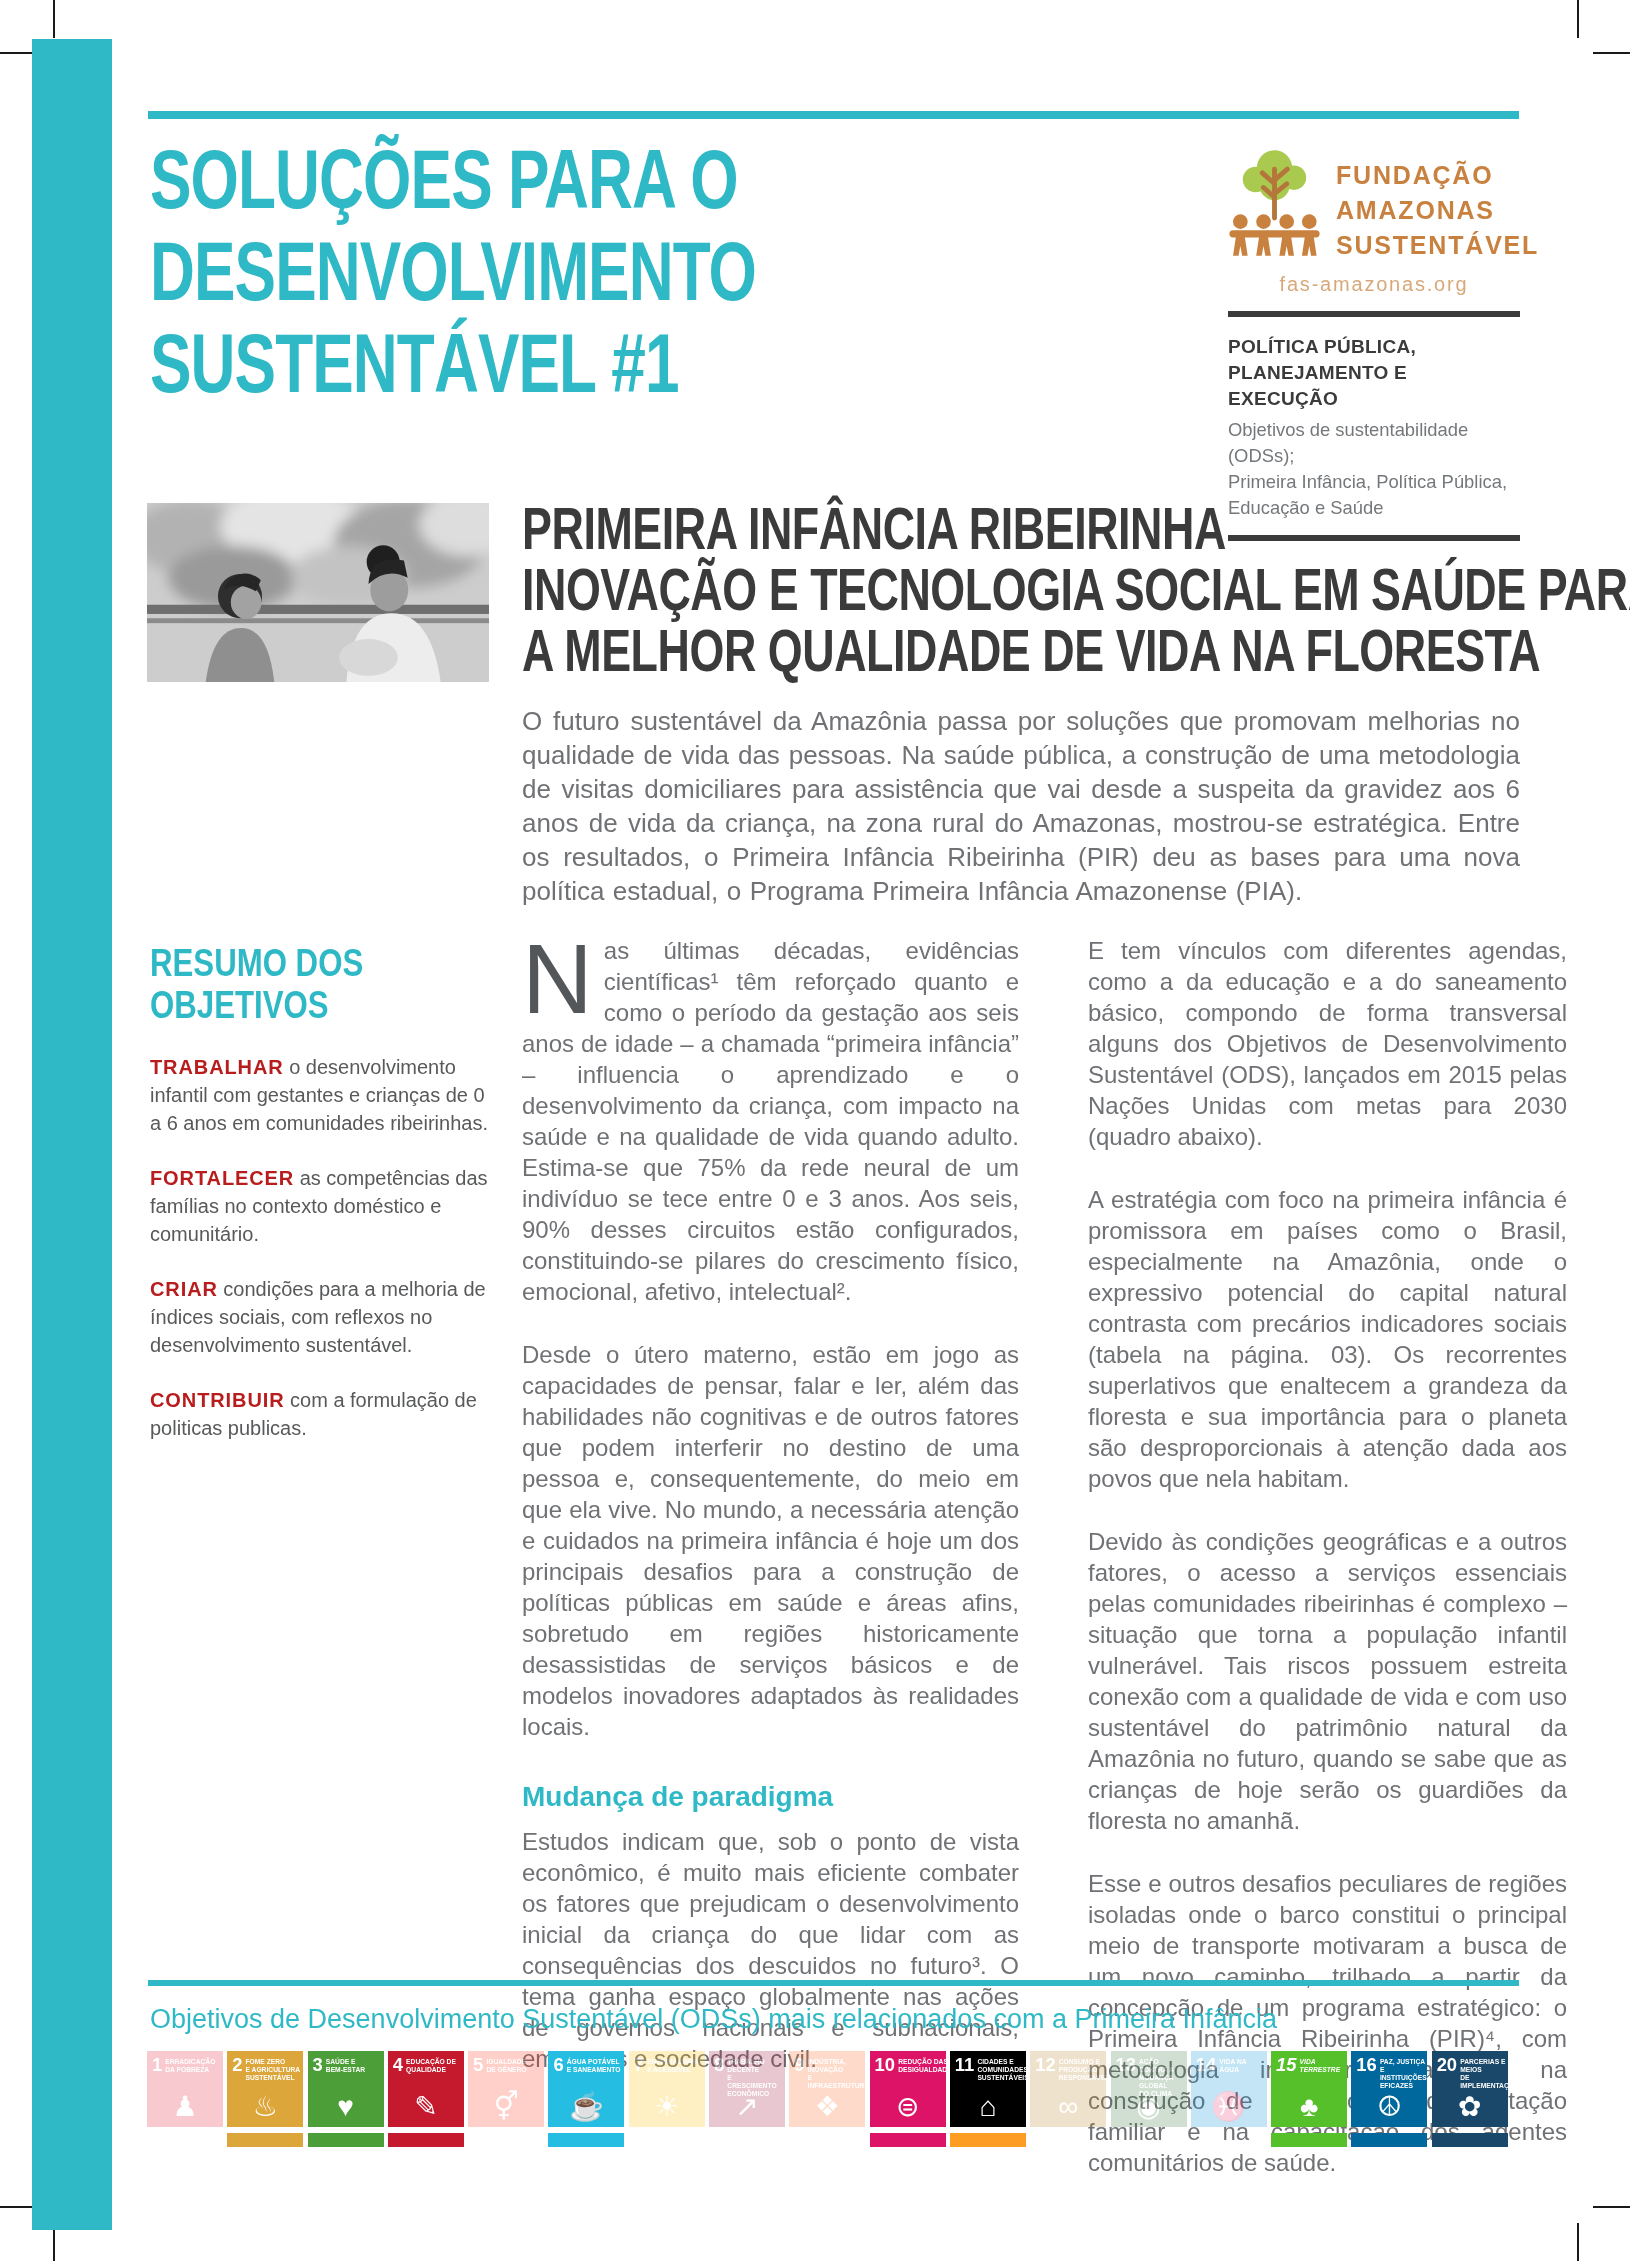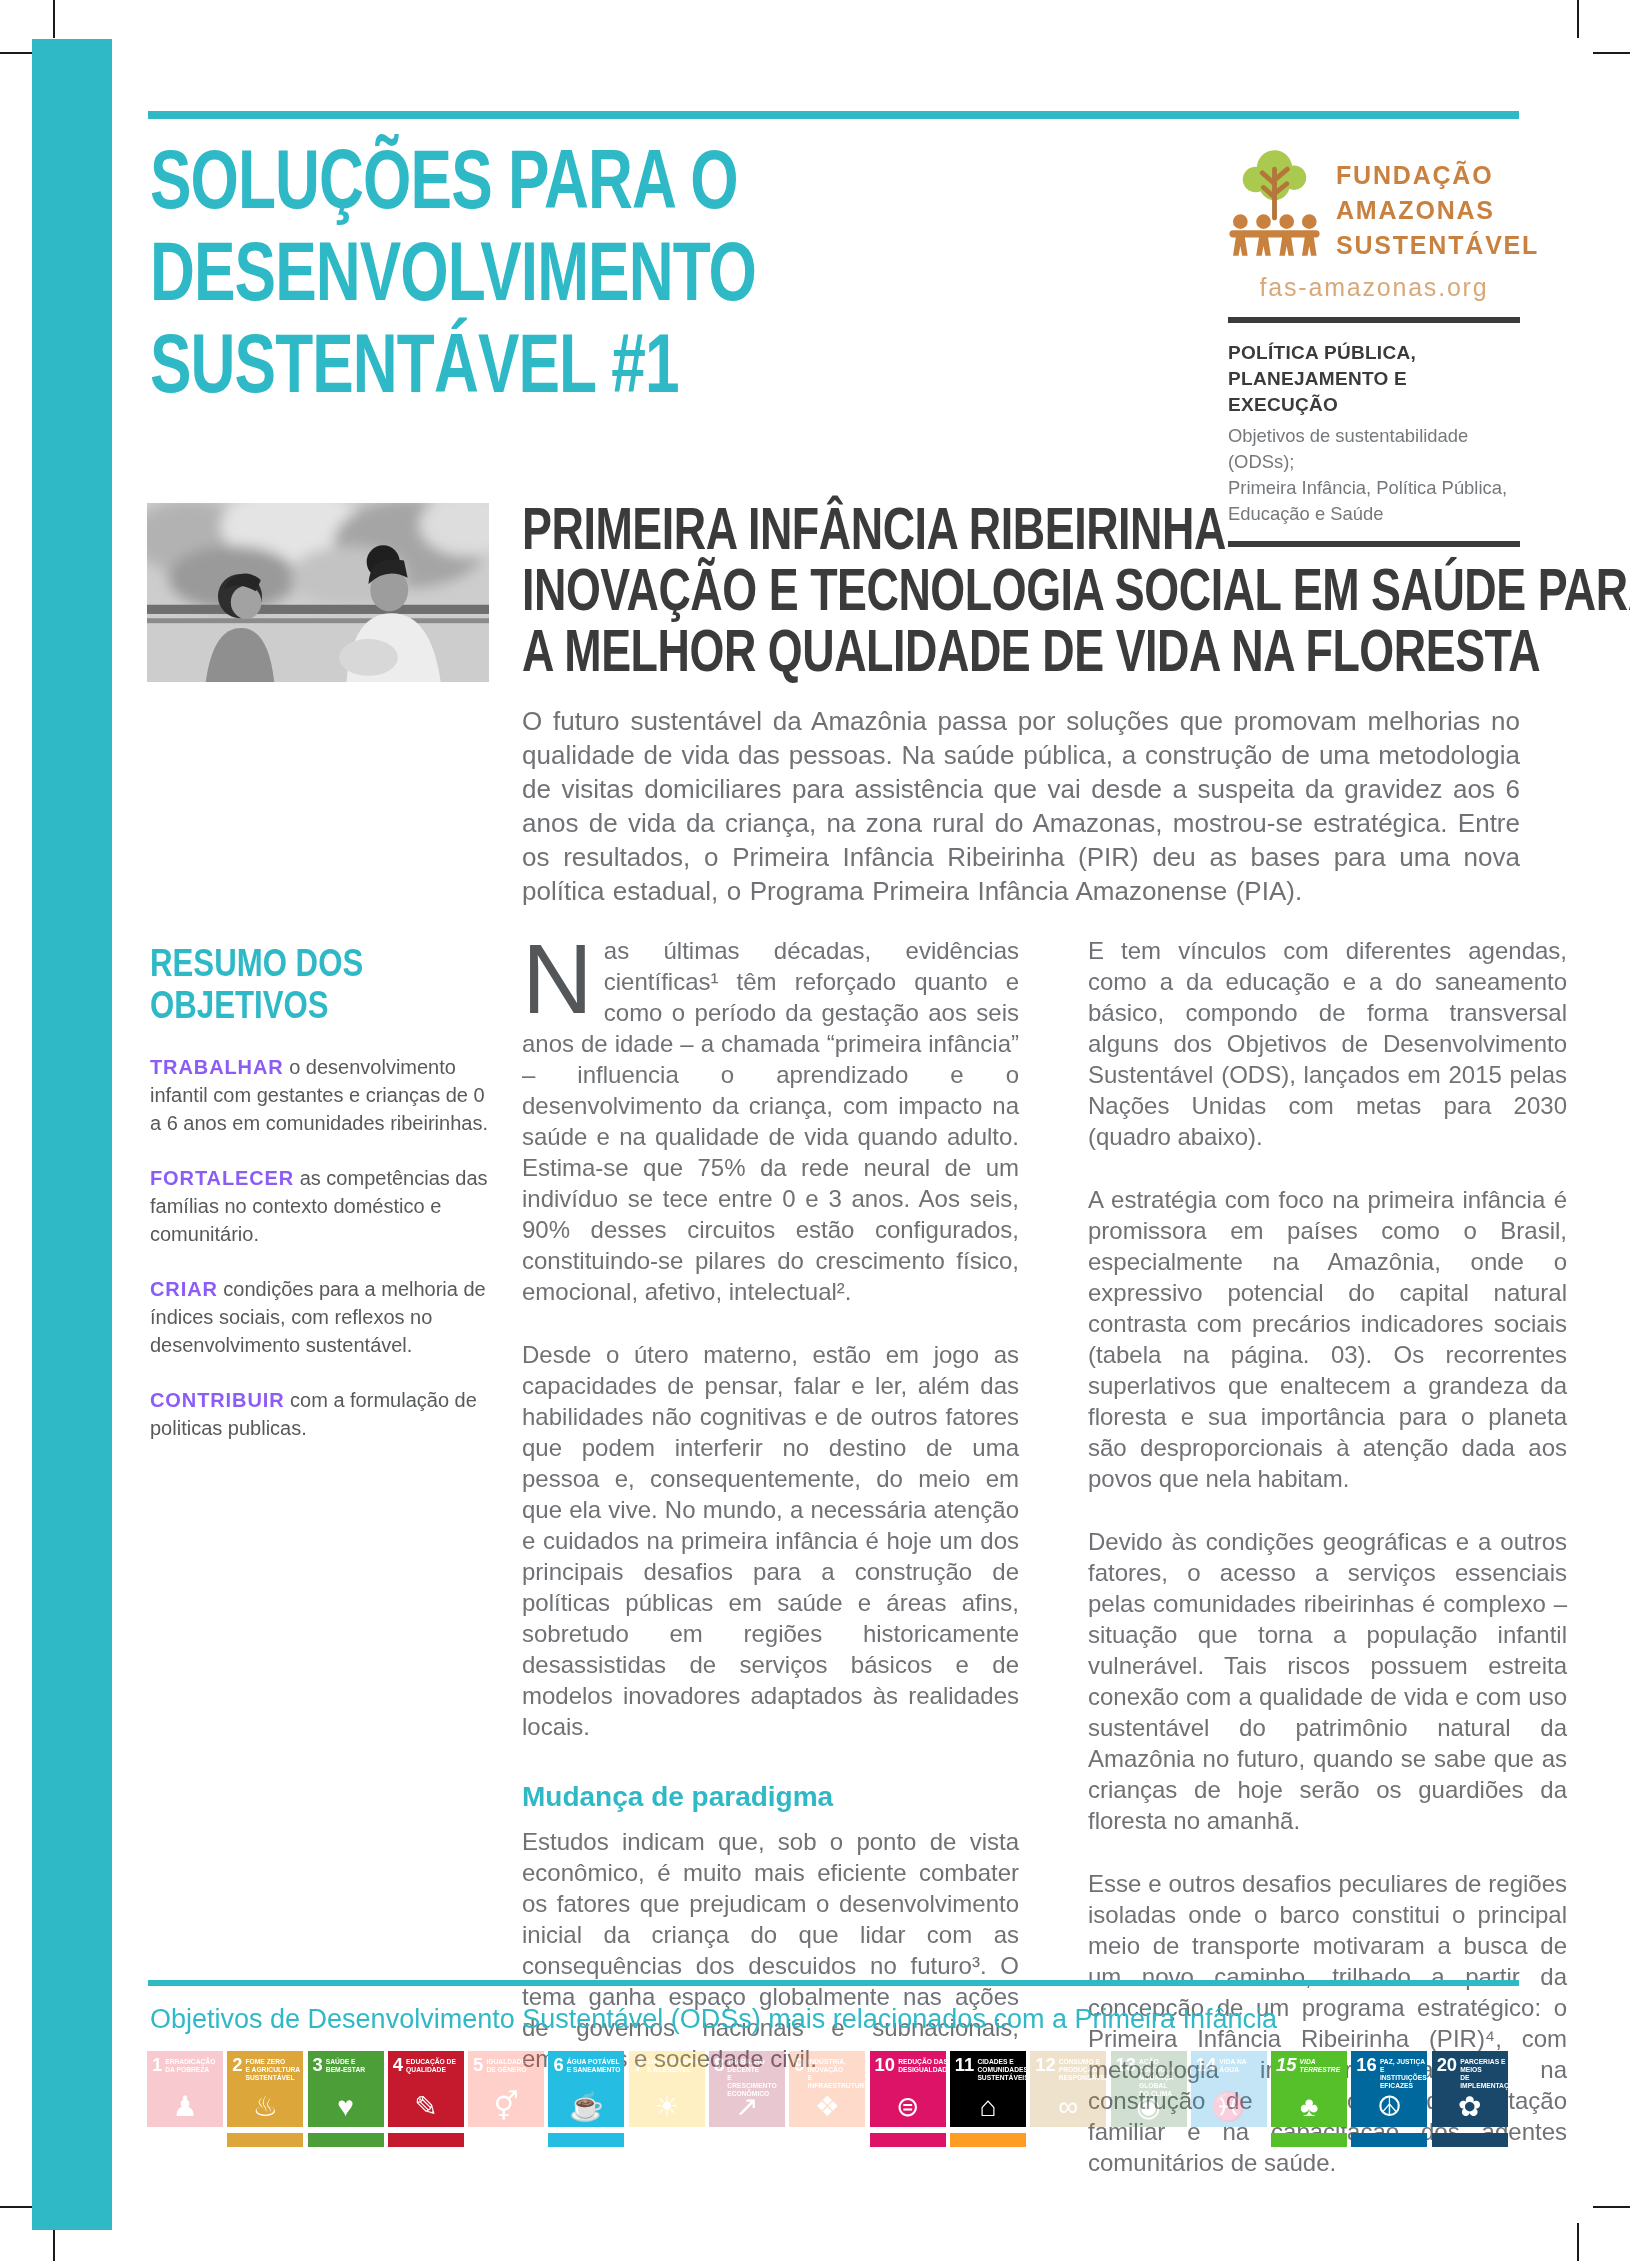--- a/index.html
+++ b/index.html
@@ -16,41 +16,41 @@
   
   .doc-title{position:absolute;left:150px;top:133px;}
   .t-line{font-size:84px;line-height:92px;font-weight:bold;color:var(--teal,#2FB9C6);
     letter-spacing:-1.2px;white-space:nowrap;transform:scaleX(.74);transform-origin:left;}
   
   .brand{position:absolute;left:1228px;top:146px;width:292px;}
   .brand-top{display:flex;align-items:flex-start;}
   .brand-logo{width:93px;height:111px;flex:0 0 auto;}
   .brand-name{font-size:25px;line-height:35px;font-weight:bold;color:var(--orange,#C8813F);
     letter-spacing:1.8px;margin-left:15px;padding-top:12.2px;white-space:pre-line;}
-  .brand-url{text-align:center;font-size:25px;color:var(--orange_light,#D8A878);letter-spacing:1.8px;margin-top:9.8px;}
+  .brand-url{text-align:center;font-size:20px;color:var(--orange_light,#D8A878);letter-spacing:1.8px;margin-top:9.8px;}
   .rule-dark{height:6.1px;background:var(--dark,#3B3B3B);margin-top:14.7px;}
   .brand-dept{font-size:19px;line-height:26px;font-weight:bold;color:var(--dark,#3B3B3B);
     margin-top:17px;white-space:pre-line;letter-spacing:0.3px;}
   .brand-topics{font-size:18.4px;line-height:26px;color:#75787B;margin-top:4.9px;white-space:pre-line;}
   
   .photo{position:absolute;left:147px;top:503px;width:342px;height:179px;overflow:hidden;background:#cfcfcf;}
   .photo svg{display:block;width:100%;height:100%;}
   
   .headline{position:absolute;left:522px;top:499px;}
   .h-line{font-size:59px;line-height:61px;font-weight:bold;color:var(--dark,#3B3B3B);
     letter-spacing:-0.6px;white-space:nowrap;transform:scaleX(.76);transform-origin:left;}
   .intro{position:absolute;left:522px;top:704px;width:998px;font-size:26px;line-height:34px;
     color:var(--body_gray,#6F7174);text-align:justify;margin:0;word-spacing:1.2px;}
   
   .sidebar{position:absolute;left:150px;top:942px;width:344px;}
   .side-heading{margin:0;font-size:39px;line-height:42px;font-weight:bold;color:var(--teal,#2FB9C6);
     white-space:pre-line;transform:scaleX(.8);transform-origin:left;letter-spacing:0;}
   .side-items{margin-top:27px;}
   .side-item{font-size:20px;line-height:28px;color:#58595B;margin:0 0 27px 0;}
-  .side-verb{font-weight:bold;color:#8b5cf6;letter-spacing:0.9px;margin-right:5.5px;}
+  .side-verb{font-weight:bold;color:#b91c1c;letter-spacing:0.9px;margin-right:5.5px;}
   
   .col{position:absolute;top:935px;}
   .col1{left:522px;width:497px;}
   .col2{left:1088px;width:479px;}
   .body-p{font-size:24px;line-height:31px;color:var(--body_gray,#6F7174);text-align:justify;margin:0 0 32px 0;}
   .dropcap{float:left;font-size:98px;line-height:77px;padding:6.1px 11px 0 0;color:#54575A;}
   .sub-heading{font-size:28px;line-height:34px;font-weight:bold;color:var(--teal,#2FB9C6);margin:38px 0 12.2px 0;}
   
   .sdg-heading{position:absolute;left:150px;top:2004px;margin:0;font-size:27px;font-weight:normal;color:var(--teal,#2FB9C6);}
   .sdg-row{position:absolute;left:147px;top:2051px;width:1373px;display:flex;gap:4.3px;}

